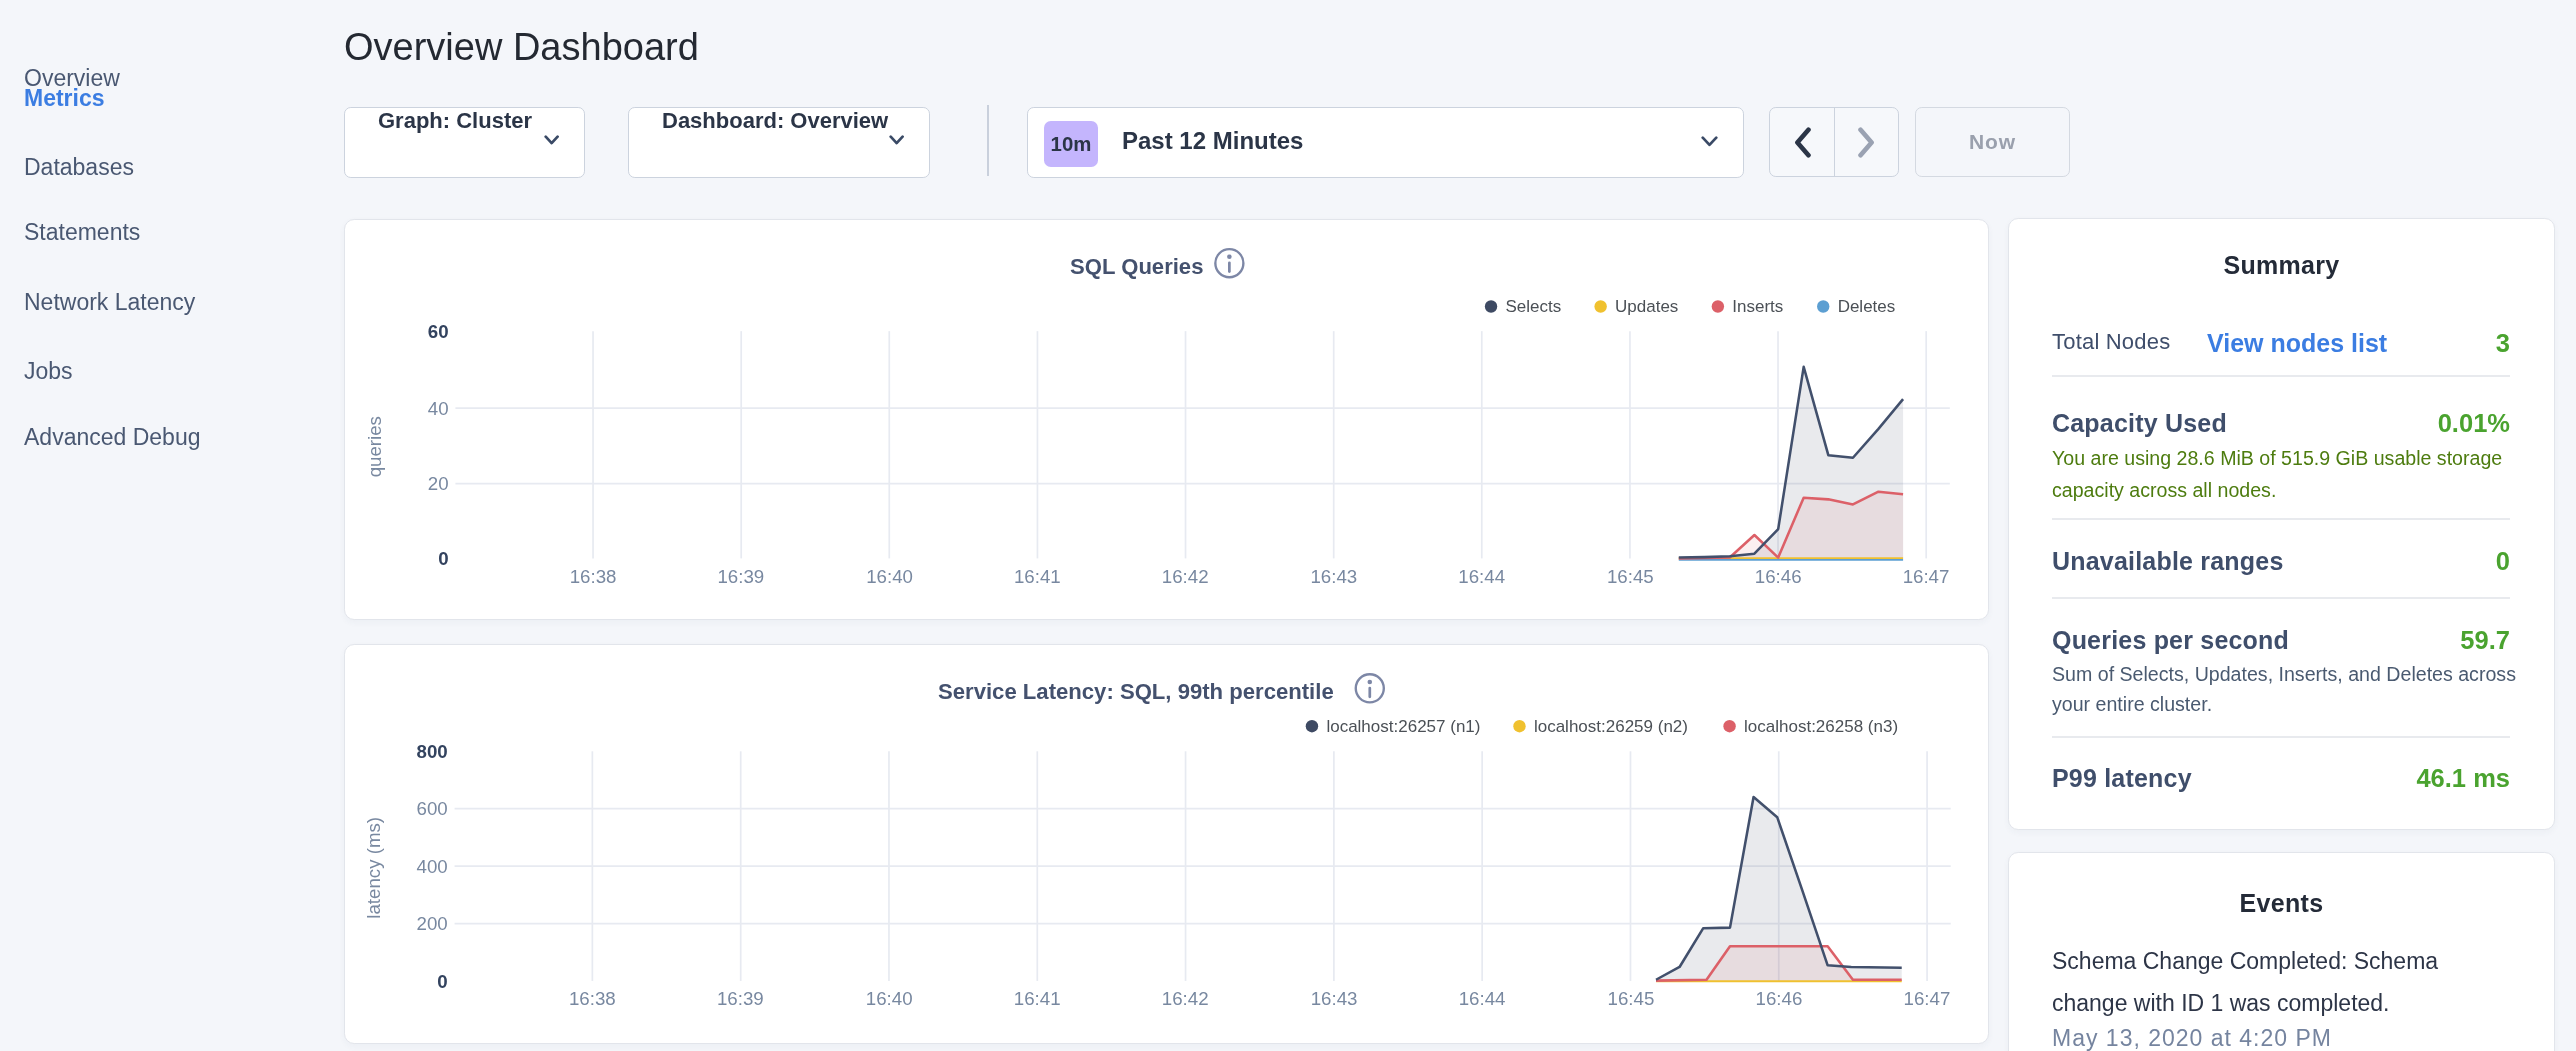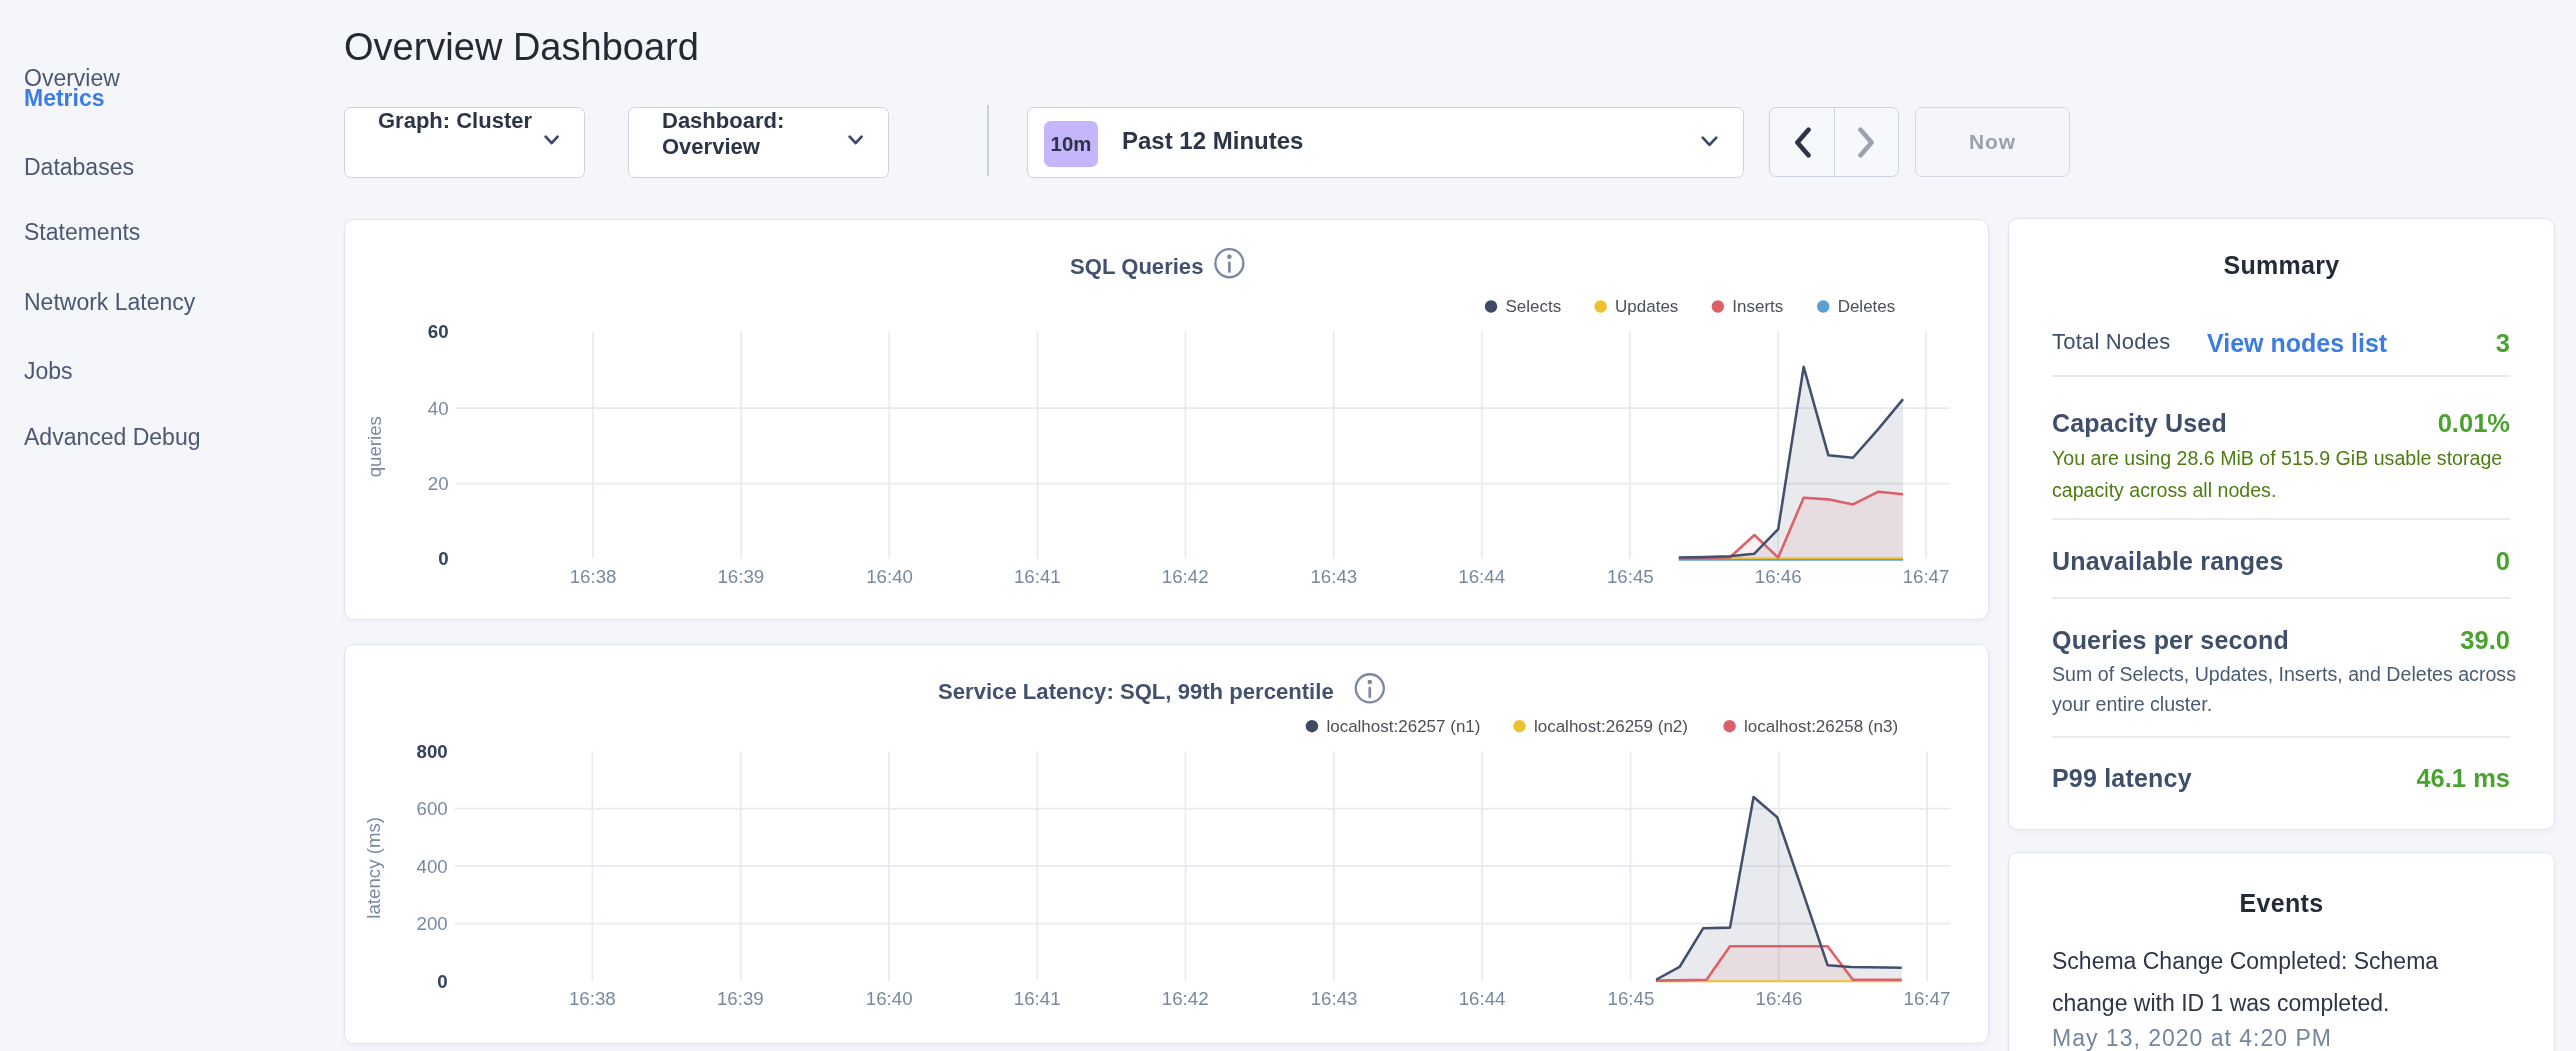--- a/index.html
+++ b/index.html
@@ -23,21 +23,21 @@
 <div class="navitem" style="top:424px;">Advanced Debug</div>
 
 <div class="abs" style="left:344px; top:26px; font-size:38px; color:#242932;">Overview Dashboard</div>
 
 <div class="ctrl" style="left:344px; top:107px; width:241px; height:71px; padding-left:33px;">
   <span class="ctrl-txt">Graph: Cluster</span>
   <svg class="abs" style="right:25px; top:27px;" width="15.3" height="10.2" viewBox="0 0 18 12">
       <path d="M2 2 L9 9.5 L16 2" fill="none" stroke="#3a4a66" stroke-width="3.2" stroke-linecap="round" stroke-linejoin="round"></path>
     </svg>
 </div>
-<div class="ctrl" style="left:628px; top:107px; width:261px; height:71px; padding-left:33px;">
+<div class="ctrl" style="left:628px; top:107px; width:302px; height:71px; padding-left:33px;">
   <span class="ctrl-txt">Dashboard: Overview</span>
   <svg class="abs" style="right:25px; top:27px;" width="15.3" height="10.2" viewBox="0 0 18 12">
       <path d="M2 2 L9 9.5 L16 2" fill="none" stroke="#3a4a66" stroke-width="3.2" stroke-linecap="round" stroke-linejoin="round"></path>
     </svg>
 </div>
 <div class="abs" style="left:987px; top:105px; width:1.7px; height:71px; background:#c9d0dc;"></div>
 <div class="ctrl" style="left:1027px; top:107px; width:717px; height:71px;">
   <div class="abs" style="left:16px; top:12.8px; width:54px; height:46px; background:#c4b5fd; border-radius:6.8px; text-align:center; line-height:46px; font-size:20.4px; font-weight:bold; color:#2b3547;">10m</div>
   <span class="ctrl-txt" style="position:absolute; left:94px; top:18.7px; font-size:24px;">Past 12 Minutes</span>
   <svg class="abs" style="right:25px; top:28px;" width="17" height="11" viewBox="0 0 20 13">
@@ -188,21 +188,21 @@
   <div class="abs" style="right:44px; top:110px; font-size:25.5px; font-weight:bold; color:#4aa32f;">3</div>
   <div class="abs" style="left:43px; right:44px; top:156px; height:1.7px; background:#e8eaee;"></div>
   <div class="abs" style="left:43px; top:190px; font-size:25px; font-weight:bold; color:#3f4e6b; letter-spacing:0.2px;">Capacity Used</div>
   <div class="abs" style="right:44px; top:190px; font-size:25.5px; font-weight:bold; color:#4aa32f;">0.01%</div>
   <div class="abs" style="left:43px; top:223px; font-size:19.6px; color:#4d7c0f; line-height:32px;">You are using 28.6 MiB of 515.9 GiB usable storage<br>capacity across all nodes.</div>
   <div class="abs" style="left:43px; right:44px; top:299px; height:1.7px; background:#e8eaee;"></div>
   <div class="abs" style="left:43px; top:328px; font-size:25px; font-weight:bold; color:#3f4e6b; letter-spacing:0.2px;">Unavailable ranges</div>
   <div class="abs" style="right:44px; top:328px; font-size:25.5px; font-weight:bold; color:#4aa32f;">0</div>
   <div class="abs" style="left:43px; right:44px; top:378px; height:1.7px; background:#e8eaee;"></div>
   <div class="abs" style="left:43px; top:407px; font-size:25px; font-weight:bold; color:#3f4e6b; letter-spacing:0.2px;">Queries per second</div>
-  <div class="abs" style="right:44px; top:407px; font-size:25.5px; font-weight:bold; color:#4aa32f;">39.0</div>
+  <div class="abs" style="right:44px; top:407px; font-size:25.5px; font-weight:bold; color:#4aa32f;">59.7</div>
   <div class="abs" style="left:43px; top:440px; font-size:19.6px; color:#4a5a70; line-height:30px;">Sum of Selects, Updates, Inserts, and Deletes across<br>your entire cluster.</div>
   <div class="abs" style="left:43px; right:44px; top:517px; height:1.7px; background:#e8eaee;"></div>
   <div class="abs" style="left:43px; top:545px; font-size:25px; font-weight:bold; color:#3f4e6b; letter-spacing:0.2px;">P99 latency</div>
   <div class="abs" style="right:44px; top:545px; font-size:25.5px; font-weight:bold; color:#4aa32f;">46.1 ms</div>
 </div>
 
 <div class="card" style="left:2008px; top:852px; width:547px; height:255px;">
   <div class="abs" style="top:36px; width:100%; text-align:center; font-size:25px; font-weight:bold; color:#242b38; letter-spacing:0.3px;">Events</div>
   <div class="abs" style="left:43px; top:87px; font-size:23px; color:#2d3547; line-height:42px;">Schema Change Completed: Schema<br>change with ID 1 was completed.</div>
   <div class="abs" style="left:43px; top:172px; font-size:23px; color:#75849f; letter-spacing:1px;">May 13, 2020 at 4:20 PM</div>

